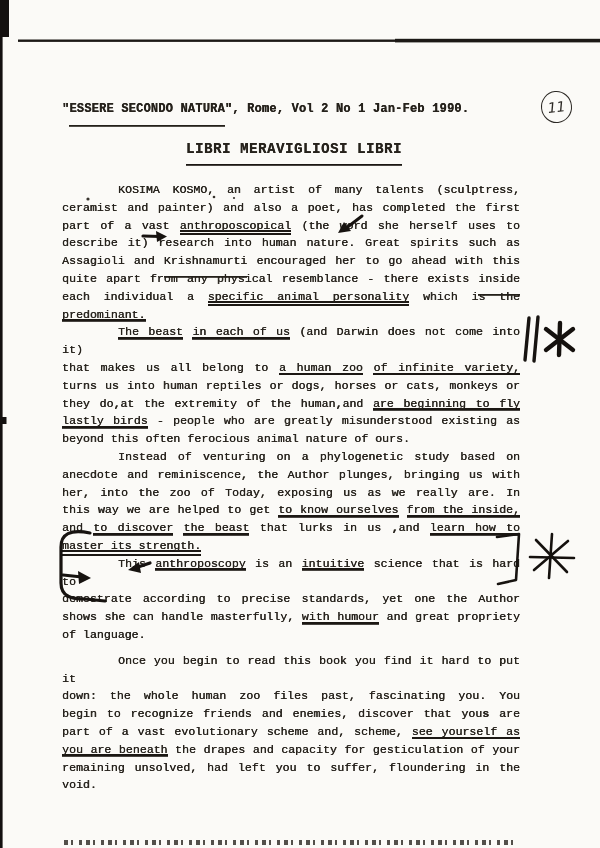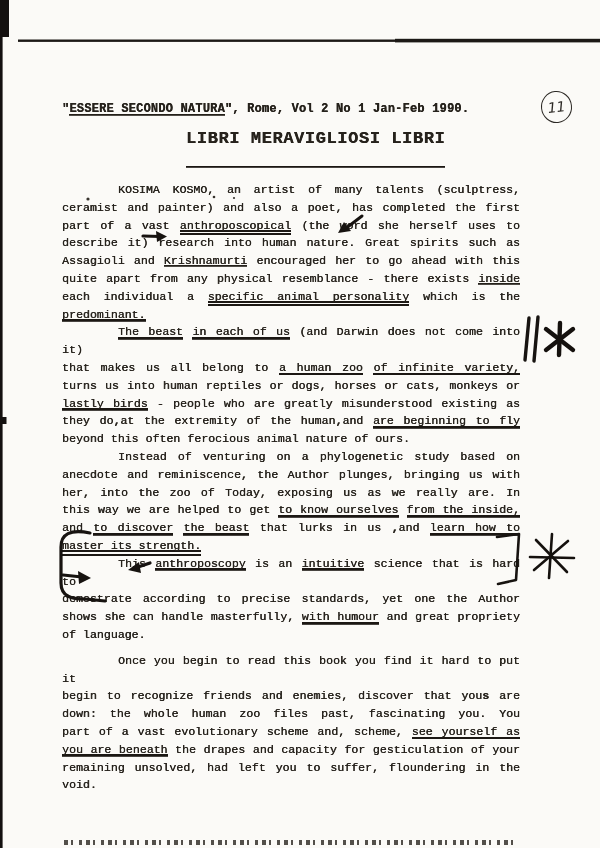--- a/index.html
+++ b/index.html
@@ -9,40 +9,40 @@
     font-family:"Liberation Mono","DejaVu Sans Mono",monospace;
     color:#26221c;
   }
   
   .journal{
     position:absolute;left:62px;top:102px;width:470px;
     font-size:12px;font-weight:bold;letter-spacing:.2px;
     text-shadow:.3px 0 0 currentColor;white-space:nowrap;
   }
   .doc-title{
-    position:absolute;left:186px;top:129px;
-    font-size:17px;font-weight:bold;letter-spacing:.6px;
+    position:absolute;left:186px;top:141px;
+    font-size:14px;font-weight:bold;letter-spacing:.6px;
     text-shadow:.3px 0 0 currentColor;
     background:linear-gradient(#1b1713,#1b1713) 0 100%/100% 1.8px no-repeat;
-    padding-bottom:20px;
+    padding-bottom:9px;
   }
   .body-text{
     position:absolute;left:62px;top:181px;width:458px;
     font-size:11.6px;text-shadow:.3px 0 0 currentColor;
   }
   .line{
     line-height:17.8px;
     text-align:justify;text-align-last:justify;
   }
   .line.end{text-align:center;text-align-last:left;}
   .line.ind{text-indent:56px;}
   .para.spaced{margin-top:8px;}
   
   .s-p{}
-  .s-u{background:linear-gradient(#24201a,#24201a) 0 100%/100% 1.8px no-repeat;padding-bottom:0;}
+  .s-u{background:linear-gradient(#24201a,#24201a) 0 100%/100% 1.8px no-repeat;padding-bottom:11px;}
   .s-h{background:linear-gradient(#1b1713,#1b1713) 0 100%/100% 2.8px no-repeat;padding-bottom:1.5px;}
   .s-d{background:
        linear-gradient(#1b1713,#1b1713) 0 100%/100% 2.3px no-repeat,
        linear-gradient(#1b1713,#1b1713) 0 calc(100% - 3.6px)/100% 2.1px no-repeat;
        padding-bottom:4px;}
   .s-t{background:
        linear-gradient(#1b1713,#1b1713) 0 100%/100% 2px no-repeat,
        linear-gradient(#1b1713,#1b1713) 0 calc(100% - 3.1px)/100% 1.9px no-repeat,
        linear-gradient(#1b1713,#1b1713) 0 calc(100% - 6.2px)/100% 1.9px no-repeat;
        padding-bottom:6px;}
@@ -86,42 +86,42 @@
         <div class="line"><span class="s-p">describe it) research into human nature.  Great spirits such as</span></div>
         <div class="line"><span class="s-p">Assagioli and </span><span class="s-u">Krishnamurti</span><span class="s-p"> encouraged her to go ahead with this</span></div>
         <div class="line"><span class="s-p">quite apart from any physical resemblance - there exists </span><span class="s-u">inside</span></div>
         <div class="line"><span class="s-p">each individual a </span><span class="s-d">specific animal personality</span><span class="s-p"> which is the</span></div>
         <div class="line end"><span class="s-h">predominant.</span></div>
       </div>
       <div class="para">
         <div class="line ind"><span class="s-h">The beast</span><span class="s-p"> </span><span class="s-h">in each of us</span><span class="s-p"> (and Darwin does not come into it)</span></div>
         <div class="line"><span class="s-p">that makes us all belong to </span><span class="s-h">a human zoo</span><span class="s-p"> </span><span class="s-h">of infinite variety,</span></div>
         <div class="line"><span class="s-p">turns us into human reptiles or dogs, horses or cats, monkeys or</span></div>
+        <div class="line"><span class="s-p">they do</span><span class="s-b">,</span><span class="s-p">at the extremity of the human</span><span class="s-b">,</span><span class="s-p">and </span><span class="s-h">are beginning to fly</span></div>
         <div class="line"><span class="s-h">lastly birds</span><span class="s-p"> - people who are greatly misunderstood existing as</span></div>
-        <div class="line"><span class="s-p">they do</span><span class="s-b">,</span><span class="s-p">at the extremity of the human</span><span class="s-b">,</span><span class="s-p">and </span><span class="s-h">are beginning to fly</span></div>
         <div class="line end"><span class="s-p">beyond this often ferocious animal nature of ours.</span></div>
       </div>
       <div class="para">
         <div class="line ind"><span class="s-p">Instead of venturing on a phylogenetic study based on</span></div>
         <div class="line"><span class="s-p">anecdote and reminiscence, the Author plunges, bringing us with</span></div>
         <div class="line"><span class="s-p">her, into the zoo of Today, exposing us as we really are.  In</span></div>
         <div class="line"><span class="s-p">this way we are helped to get </span><span class="s-h">to know ourselves</span><span class="s-p"> </span><span class="s-h">from the inside,</span></div>
         <div class="line"><span class="s-p">and </span><span class="s-h">to discover</span><span class="s-p"> </span><span class="s-h">the beast</span><span class="s-p"> that lurks in us </span><span class="s-b">,</span><span class="s-p">and </span><span class="s-h">learn how to</span></div>
         <div class="line end"><span class="s-d">master its strength.</span></div>
       </div>
       <div class="para">
         <div class="line ind"><span class="s-p">This </span><span class="s-h">anthroposcopy</span><span class="s-p"> is an </span><span class="s-h">intuitive</span><span class="s-p"> science that is hard to</span></div>
         <div class="line"><span class="s-p">demostrate according to precise standards, yet one the Author</span></div>
         <div class="line"><span class="s-p">shows she can handle masterfully, </span><span class="s-h">with humour</span><span class="s-p"> and great propriety</span></div>
         <div class="line end"><span class="s-p">of language.</span></div>
       </div>
       <div class="para spaced">
         <div class="line ind"><span class="s-p">Once you begin to read this book you find it hard to put it</span></div>
+        <div class="line"><span class="s-p">down:  the whole human zoo files past, fascinating you.  You</span></div>
         <div class="line"><span class="s-p">begin to recognize friends and enemies, discover that you</span><span class="s-b">s</span><span class="s-p"> are</span></div>
-        <div class="line"><span class="s-p">down:  the whole human zoo files past, fascinating you.  You</span></div>
         <div class="line"><span class="s-p">part of a vast evolutionary scheme and, scheme, </span><span class="s-h">see yourself as</span></div>
         <div class="line"><span class="s-h">you are beneath</span><span class="s-p"> the drapes and capacity for gesticulation of your</span></div>
         <div class="line"><span class="s-p">remaining unsolved, had left you to suffer, floundering in the</span></div>
         <div class="line end"><span class="s-p">void.</span></div>
       </div>
       <div class="para">
         <div class="line ind"></div>
       </div>
     </div>
 

